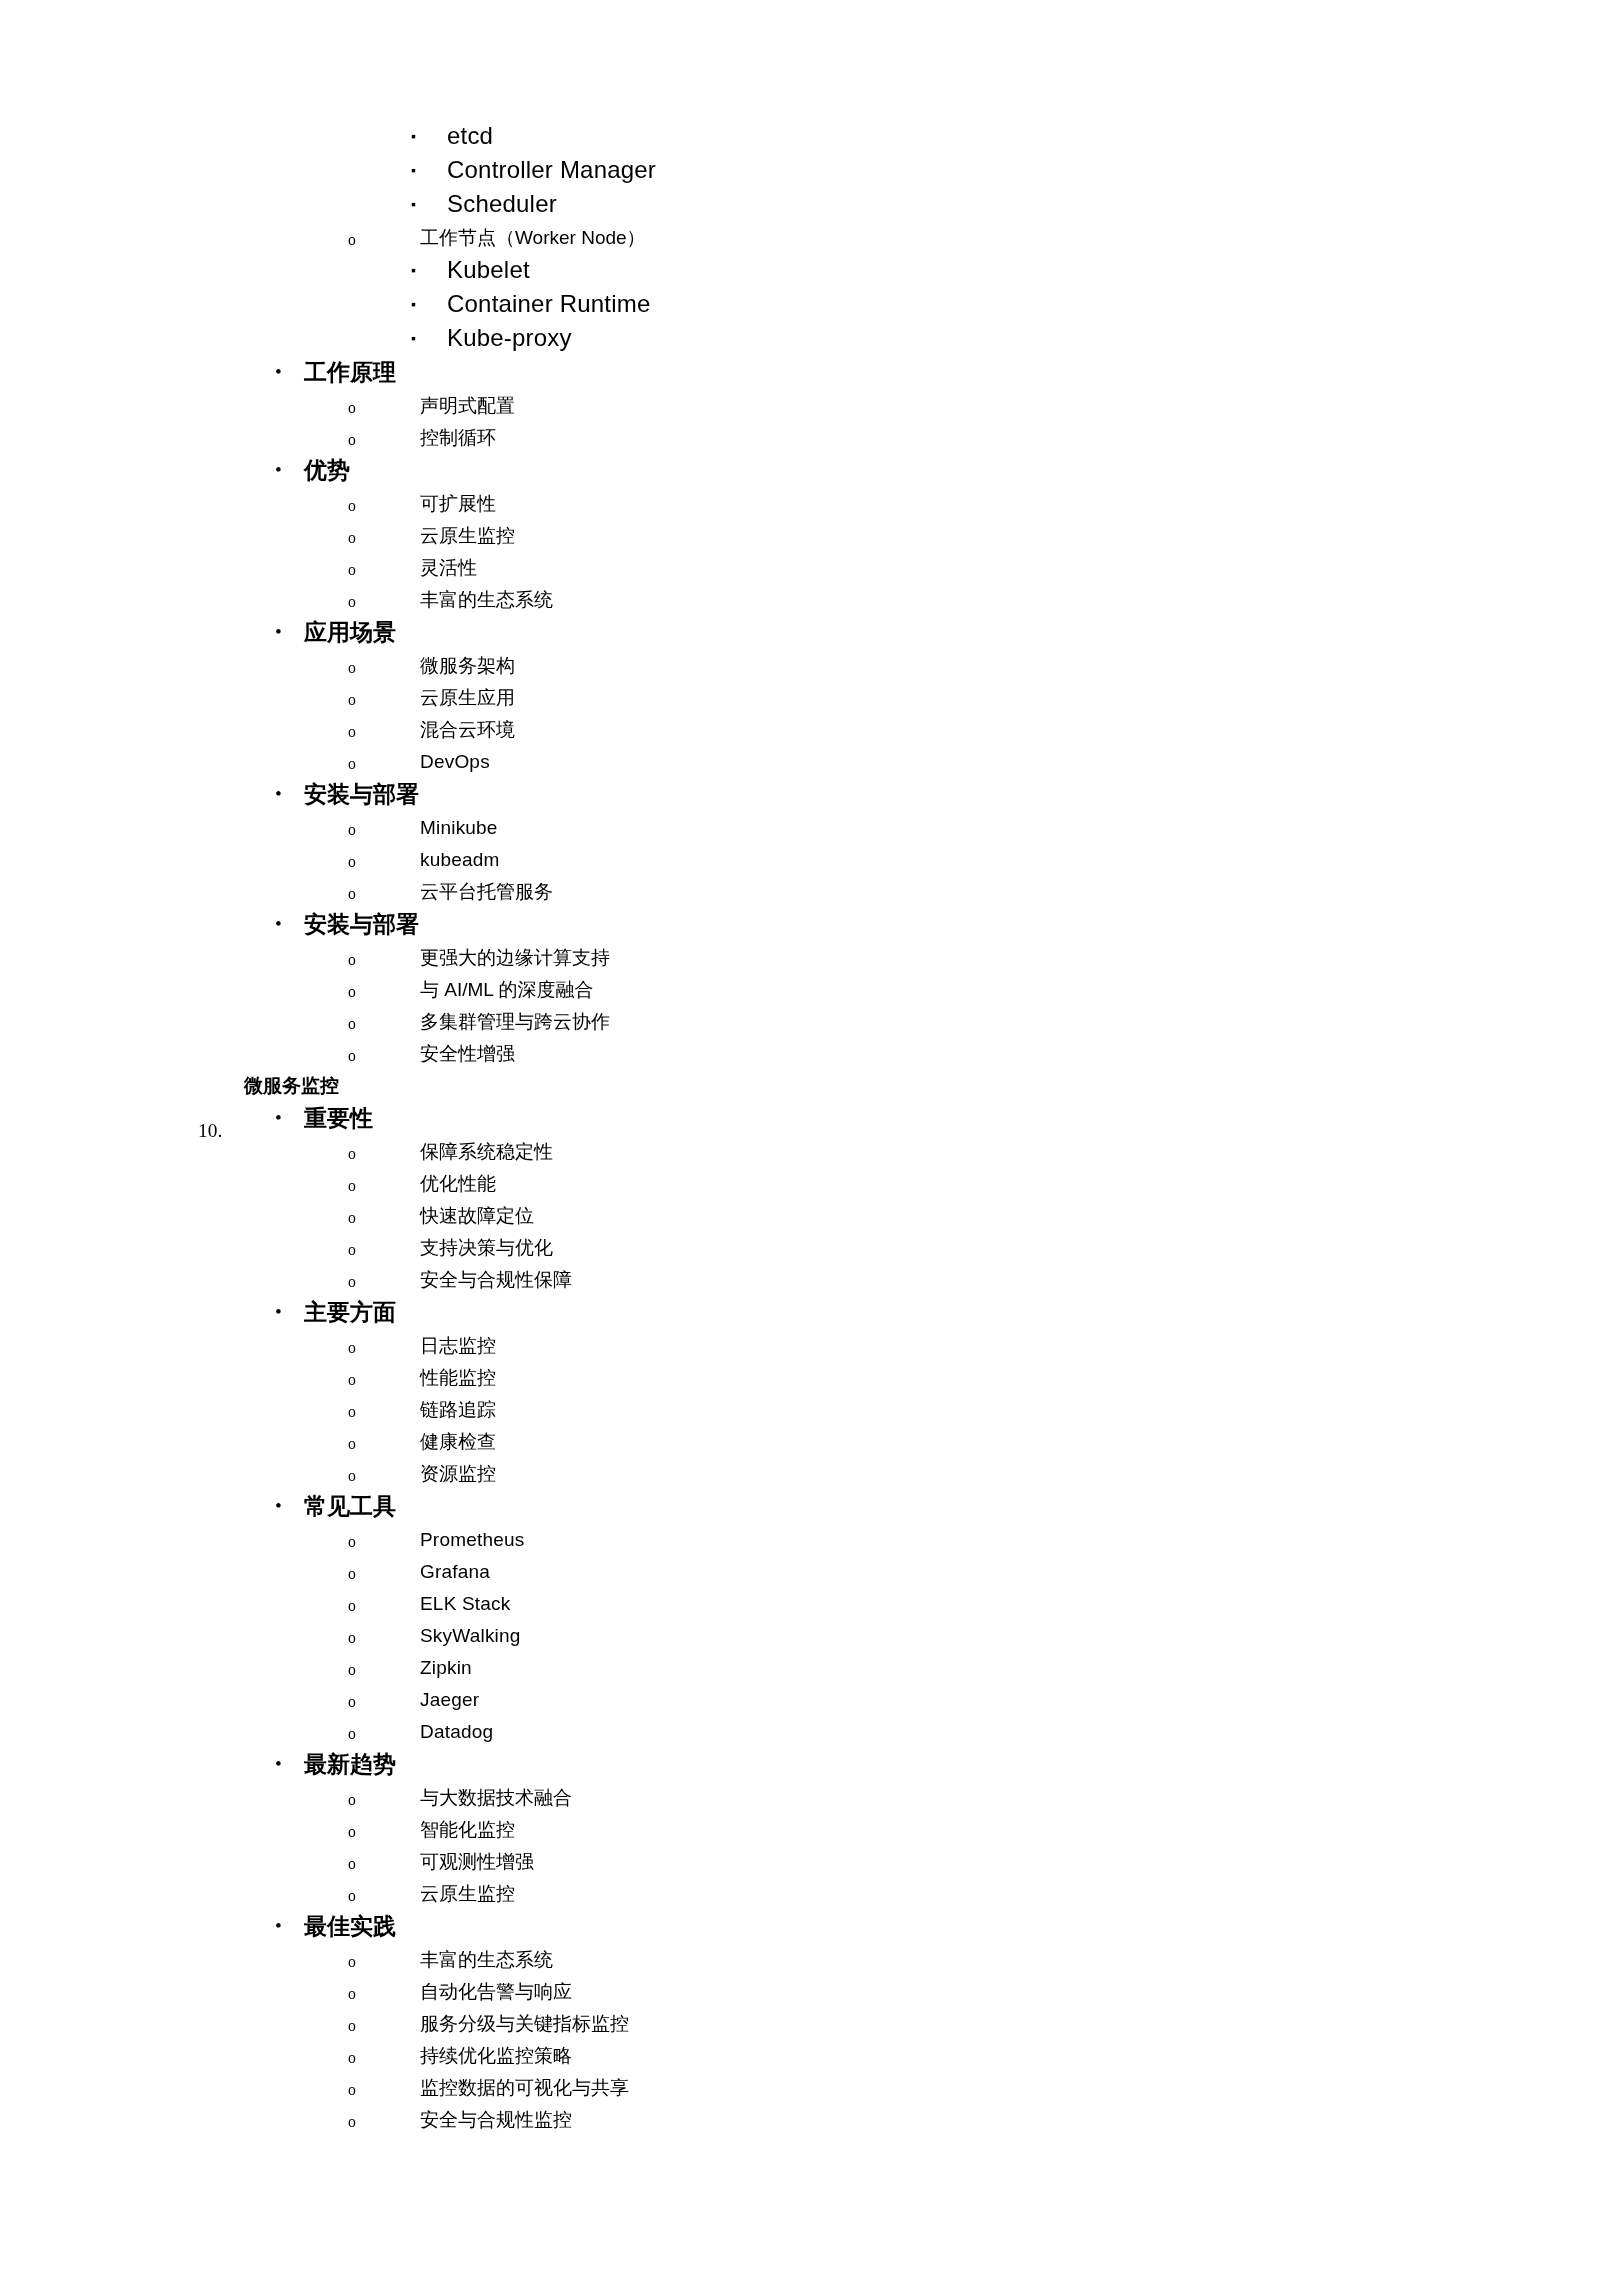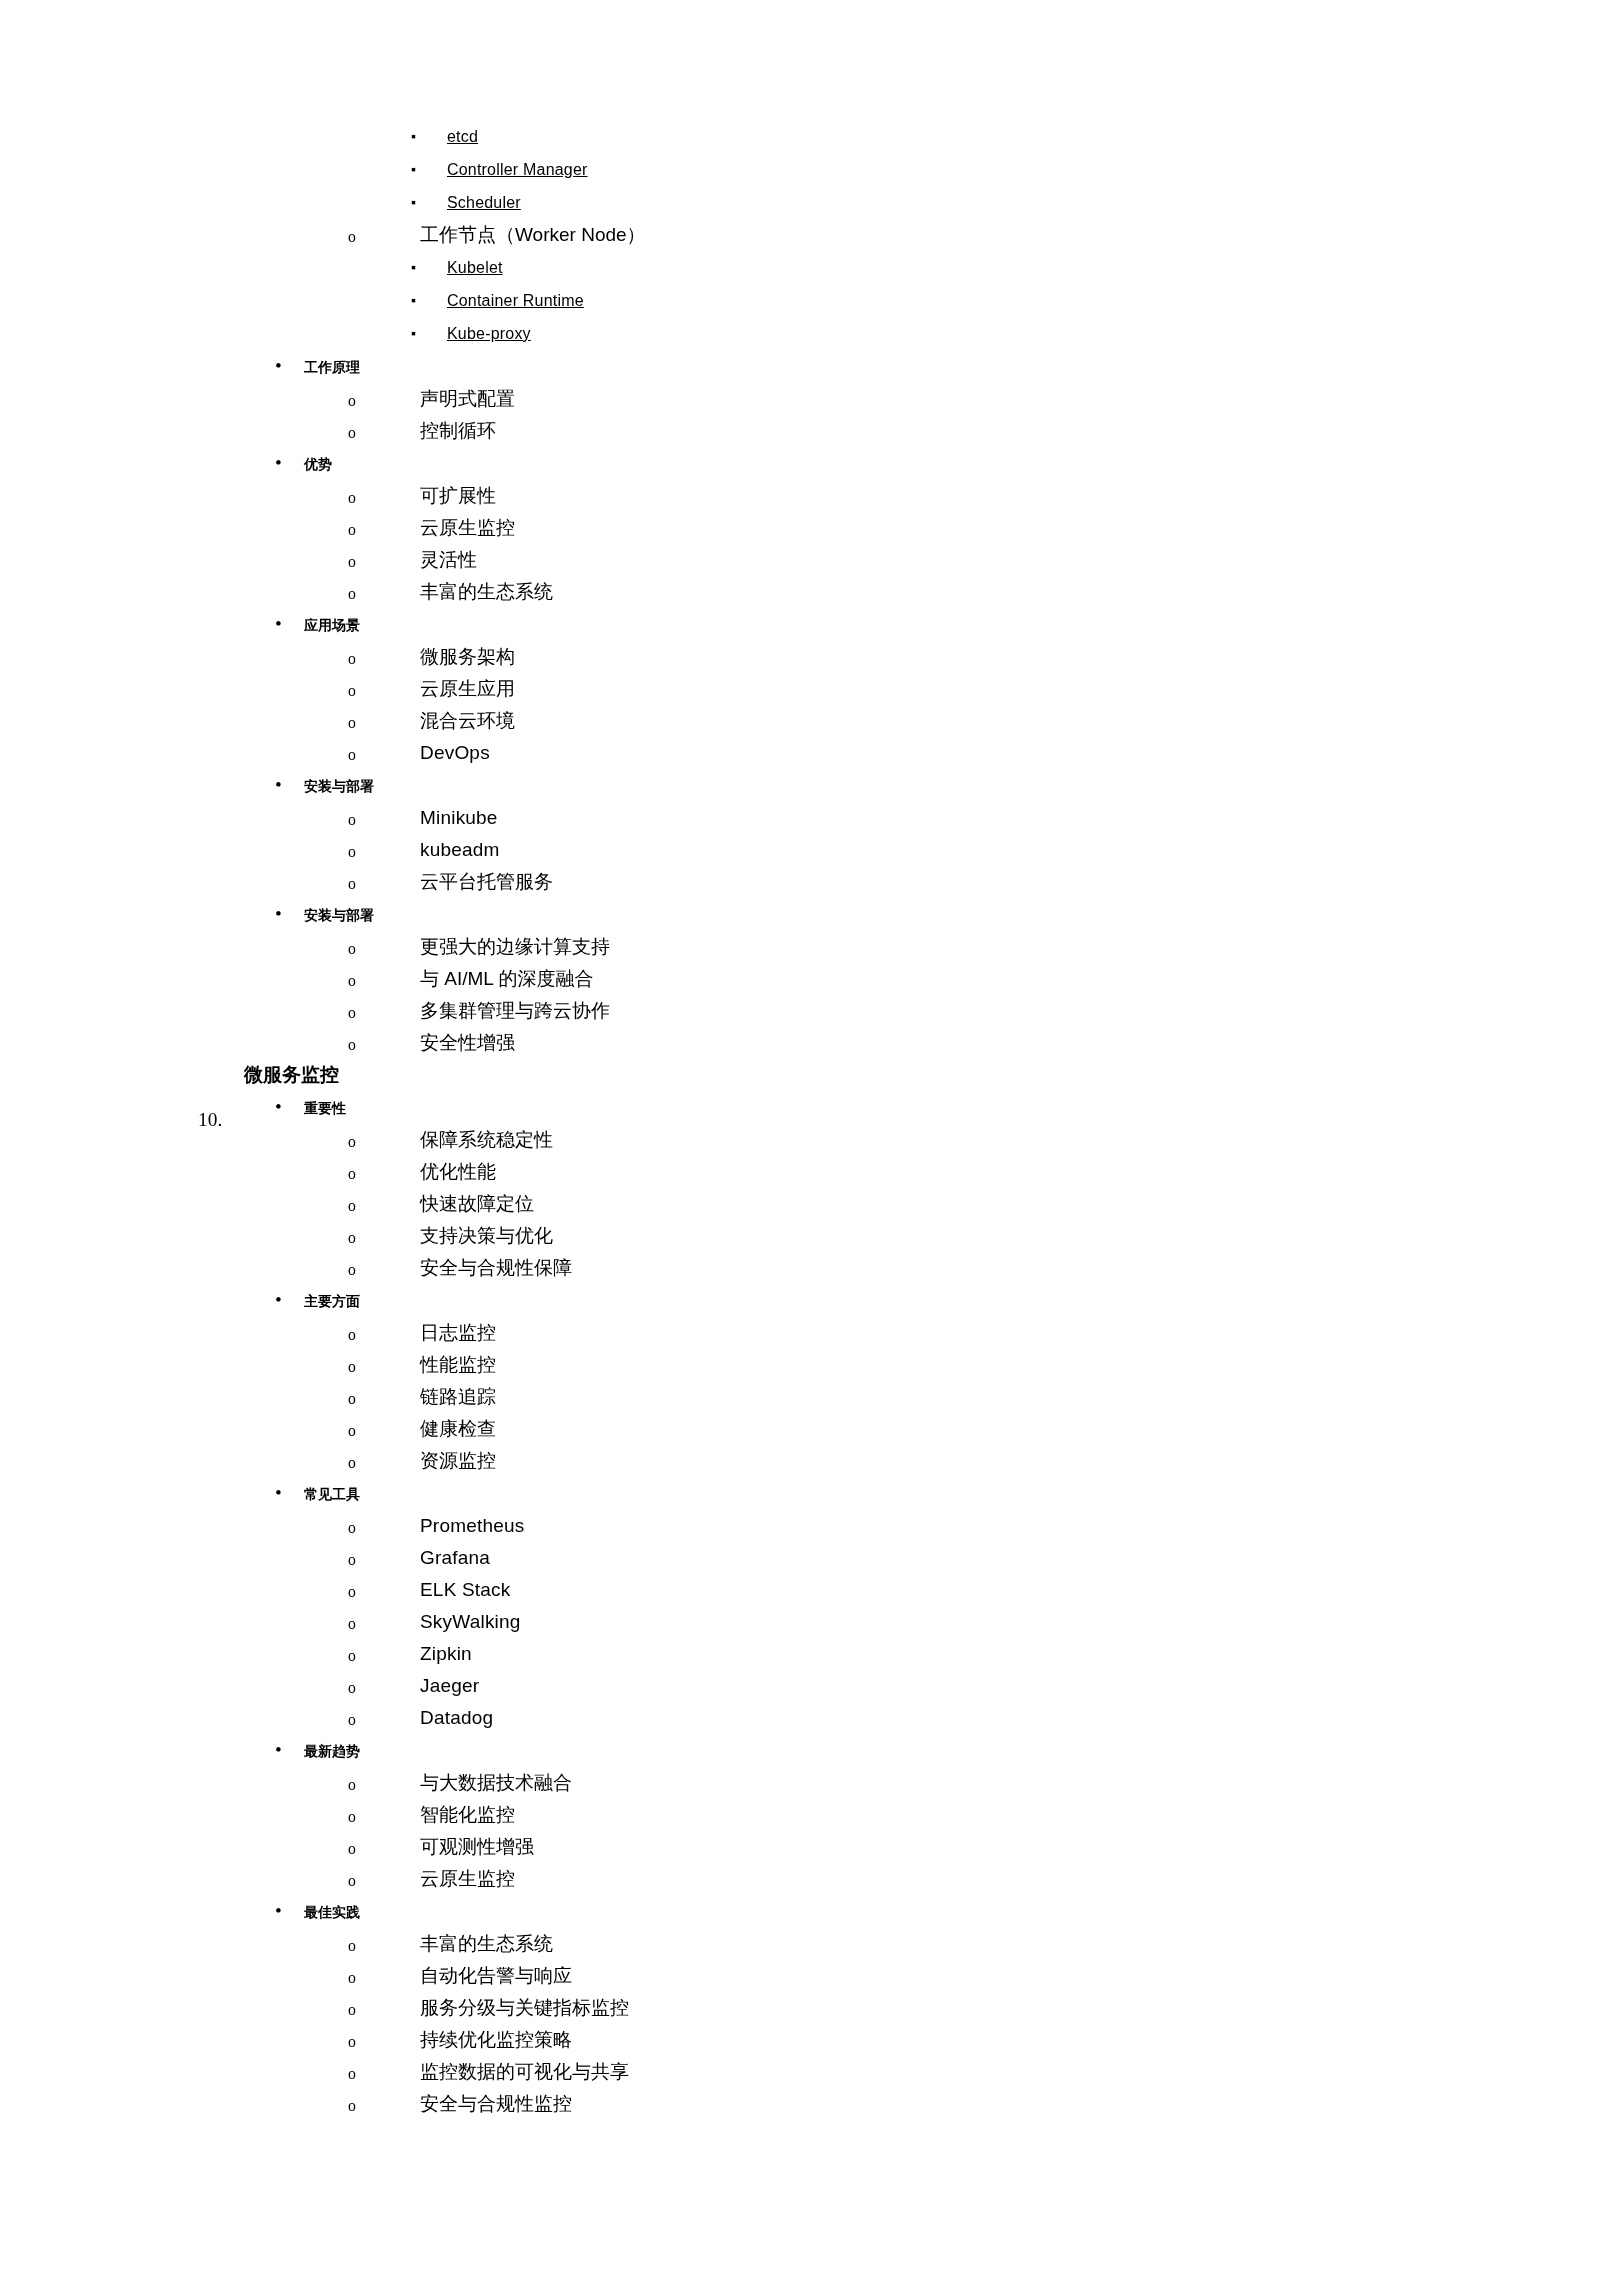--- a/index.html
+++ b/index.html
@@ -41,31 +41,31 @@
     display: inline-block;
   }
   
   .l1 { padding-left: 106px; }
   .l1 > .marker { left: 60px; font-size: 19.4px; margin-top: 45px; }
   .l1 > .txt { font-weight: bold; font-family: "Liberation Sans", sans-serif; font-size: 19px; }
 
   
   .l2 { padding-left: 166px; }
   .l2 > .marker { left: 137px; font-size: 19.4px; }
-  .l2 > .txt { font-weight: bold; font-family: "Liberation Sans", sans-serif; font-size: 14px; }
+  .l2 > .txt { font-weight: bold; font-family: "Liberation Sans", sans-serif; font-size: 23px; }
 
   
   .l3 { padding-left: 242px; }
   .l3 > .marker { left: 210px; font-size: 15.7px; top: 1.8px; }
   .l3 > .txt { font-family: "Liberation Sans", sans-serif; font-size: 19px; margin-left: 40px; }
 
   
   .l4 { padding-left: 309px; }
   .l4 > .marker { left: 273px; font-size: 14px; top: 0.9px; }
-  .l4 > .txt { font-family: "Liberation Sans", sans-serif; font-size: 16px; text-decoration: underline; }
+  .l4 > .txt { font-family: "Liberation Sans", sans-serif; font-size: 24px; }
 
   .mono { font-family: "Liberation Mono", monospace; font-size: 18px; letter-spacing: 0.2px; }
 </style>
 </head>
 <body>
 
 <div class="page">
   <div class="doc" id="doc-root">
       <ul class="lvl">
         <li class="item l4"><span class="marker">▪</span><span class="txt mono">etcd</span></li>

